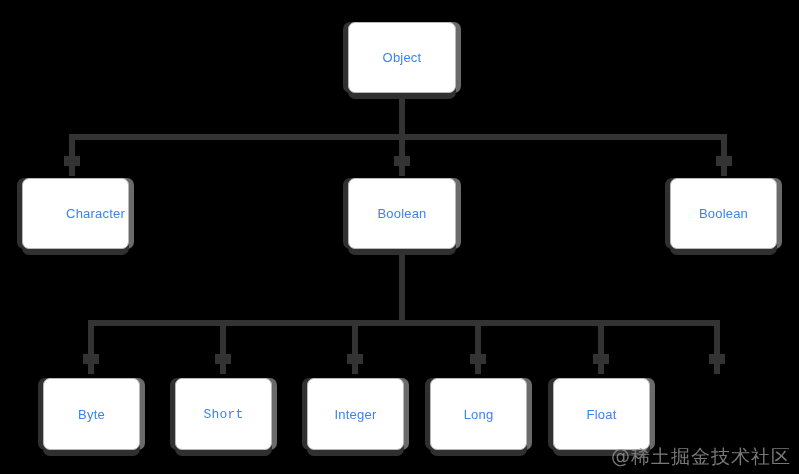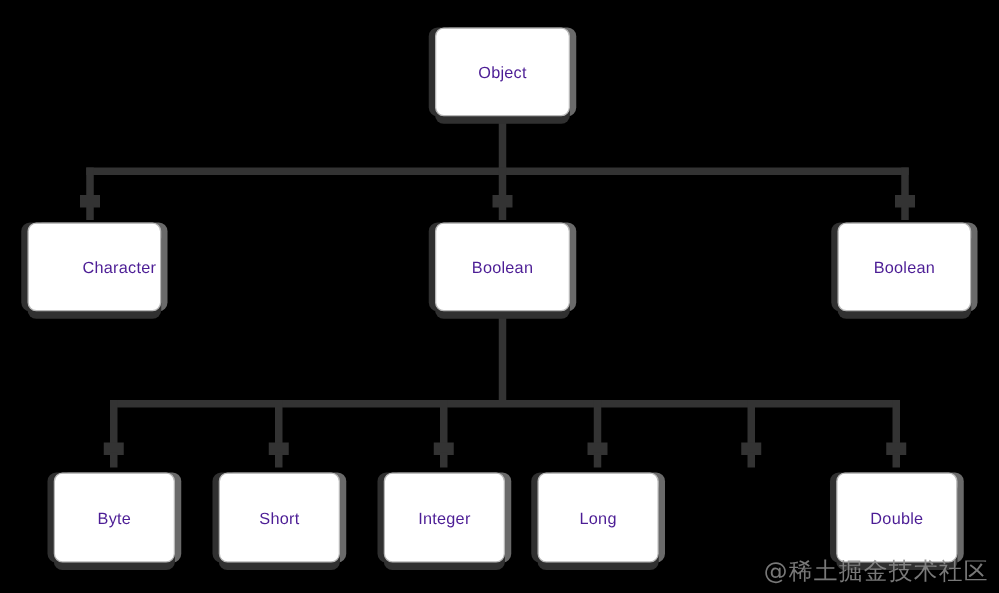--- a/index.html
+++ b/index.html
@@ -41,21 +41,21 @@
   
   .node {
     position: absolute;
     box-sizing: border-box;
     background: #ffffff;
     border: 1px solid #b9b9b9;
     border-radius: 7px;
     display: flex;
     align-items: center;
     justify-content: center;
-    color: #4c1d95;
+    color: #3b82f6;
     font-size: 13px;
     letter-spacing: 0.2px;
     box-shadow: -5px 0 0 0 #303030, 0 6px 0 0 #303030, 5px 0 0 0 #6a6a6a;
     z-index: 3;
   }
   .node-label {
     pointer-events: none;
     white-space: nowrap;
   }
   
@@ -132,28 +132,28 @@
   <div class="node" style="left:348px; top:178px; width:108px; height:71px;">
     <span class="node-label">Boolean</span>
   </div>
   <div class="node" style="left:43px; top:378px; width:97px; height:72px;">
     <span class="node-label">Byte</span>
   </div>
 
   <div class="node" style="left:670px; top:178px; width:107px; height:71px;">
     <span class="node-label">Boolean</span>
   </div>
-  <div class="node" style="left:175px; top:378px; width:97px; height:72px;">
+  <div class="node" style="left:175px; top:378px; width:97px; height:72px;font-family:Liberation Mono, monospace;">
     <span class="node-label">Short</span>
   </div>
   <div class="node" style="left:307px; top:378px; width:97px; height:72px;text-align:center;">
     <span class="node-label">Integer</span>
   </div>
   <div class="node" style="left:430px; top:378px; width:97px; height:72px;">
     <span class="node-label">Long</span>
   </div>
-  <div class="node" style="left:669px; top:378px; width:97px; height:72px;">
-    <span class="node-label">Double</span>
+  <div class="node" style="left:553px; top:378px; width:97px; height:72px;">
+    <span class="node-label">Float</span>
   </div>
 
   <div id="watermark">@稀土掘金技术社区</div>
 
 </div>
 
 </body></html>

